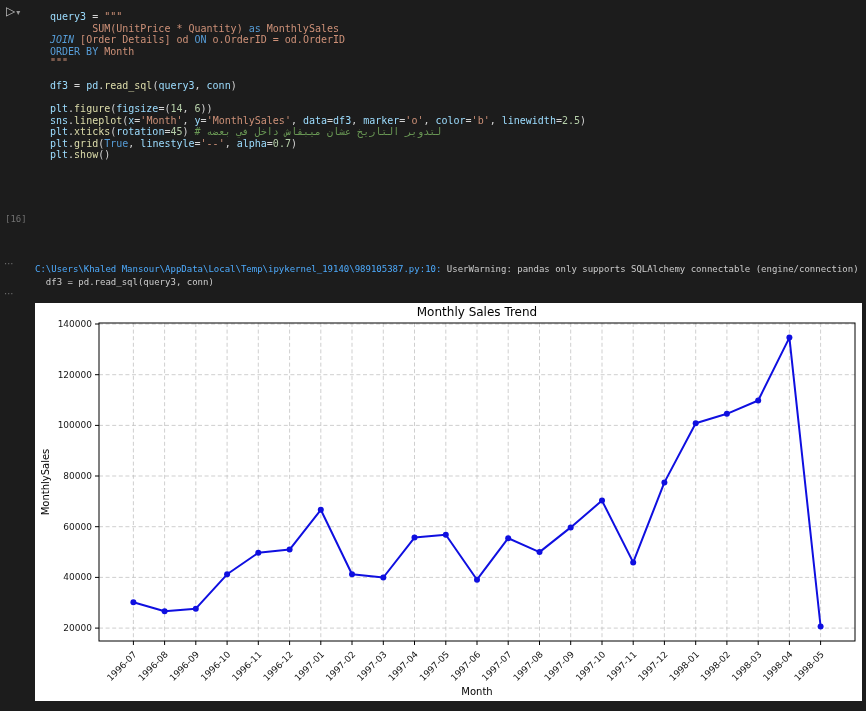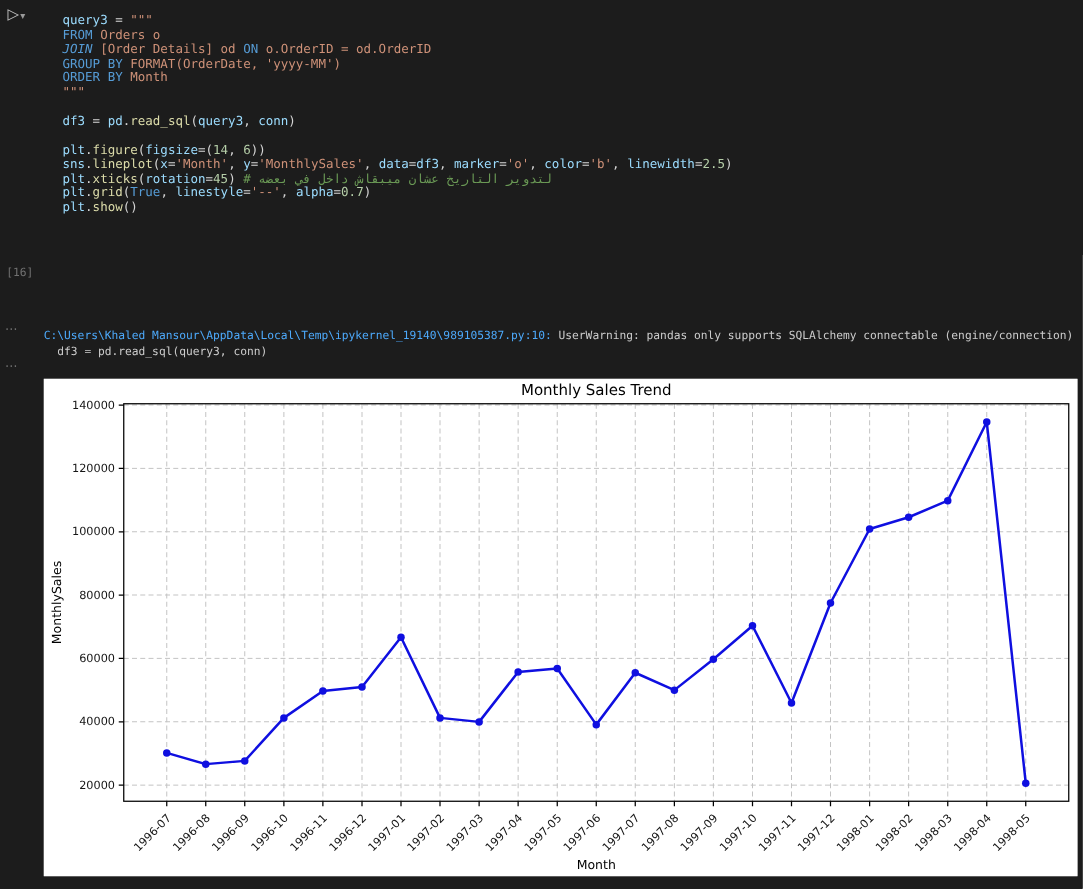--- a/index.html
+++ b/index.html
@@ -38,23 +38,22 @@
 <div class="page">
 
   <div class="cell">
     <div class="run-btn">
       <span class="play">▷</span>
       <span class="chev">▾</span>
     </div>
     <div class="code">
       <div>
           <div class="code-line"><span style="color: rgb(156, 220, 254);">query3</span><span style="color: rgb(212, 212, 212);"> = </span><span style="color: rgb(206, 145, 120);">"""</span></div>
-          <div class="code-line"><span style="color: rgb(86, 156, 214);">FROM</span><span style="color: rgb(206, 145, 120);"> Orders o</span></div>
+          <div class="code-line"><span style="color: rgb(206, 145, 120);">       SUM(UnitPrice * Quantity)</span><span style="color: rgb(86, 156, 214);"> as </span><span style="color: rgb(206, 145, 120);">MonthlySales</span></div>
           <div class="code-line"><span style="color: rgb(86, 156, 214); font-style: italic;">JOIN</span><span style="color: rgb(206, 145, 120);"> [Order Details] od </span><span style="color: rgb(86, 156, 214);">ON</span><span style="color: rgb(206, 145, 120);"> o.OrderID = od.OrderID</span></div>
-          <div class="code-line"><span style="color: rgb(86, 156, 214);">GROUP BY</span><span style="color: rgb(206, 145, 120);"> FORMAT(OrderDate, 'yyyy-MM')</span></div>
           <div class="code-line"><span style="color: rgb(86, 156, 214);">ORDER BY</span><span style="color: rgb(206, 145, 120);"> Month</span></div>
           <div class="code-line"><span style="color: rgb(206, 145, 120);">"""</span></div>
           <div class="code-line">&nbsp;</div>
           <div class="code-line"><span style="color: rgb(156, 220, 254);">df3</span><span style="color: rgb(212, 212, 212);"> = </span><span style="color: rgb(156, 220, 254);">pd</span><span style="color: rgb(212, 212, 212);">.</span><span style="color: rgb(220, 220, 170);">read_sql</span><span style="color: rgb(212, 212, 212);">(</span><span style="color: rgb(156, 220, 254);">query3</span><span style="color: rgb(212, 212, 212);">, </span><span style="color: rgb(156, 220, 254);">conn</span><span style="color: rgb(212, 212, 212);">)</span></div>
           <div class="code-line">&nbsp;</div>
           <div class="code-line"><span style="color: rgb(156, 220, 254);">plt</span><span style="color: rgb(212, 212, 212);">.</span><span style="color: rgb(220, 220, 170);">figure</span><span style="color: rgb(212, 212, 212);">(</span><span style="color: rgb(156, 220, 254);">figsize</span><span style="color: rgb(212, 212, 212);">=(</span><span style="color: rgb(181, 206, 168);">14</span><span style="color: rgb(212, 212, 212);">, </span><span style="color: rgb(181, 206, 168);">6</span><span style="color: rgb(212, 212, 212);">))</span></div>
           <div class="code-line"><span style="color: rgb(156, 220, 254);">sns</span><span style="color: rgb(212, 212, 212);">.</span><span style="color: rgb(220, 220, 170);">lineplot</span><span style="color: rgb(212, 212, 212);">(</span><span style="color: rgb(156, 220, 254);">x</span><span style="color: rgb(212, 212, 212);">=</span><span style="color: rgb(206, 145, 120);">'Month'</span><span style="color: rgb(212, 212, 212);">, </span><span style="color: rgb(156, 220, 254);">y</span><span style="color: rgb(212, 212, 212);">=</span><span style="color: rgb(206, 145, 120);">'MonthlySales'</span><span style="color: rgb(212, 212, 212);">, </span><span style="color: rgb(156, 220, 254);">data</span><span style="color: rgb(212, 212, 212);">=</span><span style="color: rgb(156, 220, 254);">df3</span><span style="color: rgb(212, 212, 212);">, </span><span style="color: rgb(156, 220, 254);">marker</span><span style="color: rgb(212, 212, 212);">=</span><span style="color: rgb(206, 145, 120);">'o'</span><span style="color: rgb(212, 212, 212);">, </span><span style="color: rgb(156, 220, 254);">color</span><span style="color: rgb(212, 212, 212);">=</span><span style="color: rgb(206, 145, 120);">'b'</span><span style="color: rgb(212, 212, 212);">, </span><span style="color: rgb(156, 220, 254);">linewidth</span><span style="color: rgb(212, 212, 212);">=</span><span style="color: rgb(181, 206, 168);">2.5</span><span style="color: rgb(212, 212, 212);">)</span></div>
           <div class="code-line"><span style="color: rgb(156, 220, 254);">plt</span><span style="color: rgb(212, 212, 212);">.</span><span style="color: rgb(220, 220, 170);">xticks</span><span style="color: rgb(212, 212, 212);">(</span><span style="color: rgb(156, 220, 254);">rotation</span><span style="color: rgb(212, 212, 212);">=</span><span style="color: rgb(181, 206, 168);">45</span><span style="color: rgb(212, 212, 212);">) </span><span style="color: rgb(106, 153, 85);"># لتدوير التاريخ عشان ميبقاش داخل في بعضه</span></div>
           <div class="code-line"><span style="color: rgb(156, 220, 254);">plt</span><span style="color: rgb(212, 212, 212);">.</span><span style="color: rgb(220, 220, 170);">grid</span><span style="color: rgb(212, 212, 212);">(</span><span style="color: rgb(86, 156, 214);">True</span><span style="color: rgb(212, 212, 212);">, </span><span style="color: rgb(156, 220, 254);">linestyle</span><span style="color: rgb(212, 212, 212);">=</span><span style="color: rgb(206, 145, 120);">'--'</span><span style="color: rgb(212, 212, 212);">, </span><span style="color: rgb(156, 220, 254);">alpha</span><span style="color: rgb(212, 212, 212);">=</span><span style="color: rgb(181, 206, 168);">0.7</span><span style="color: rgb(212, 212, 212);">)</span></div>
           <div class="code-line"><span style="color: rgb(156, 220, 254);">plt</span><span style="color: rgb(212, 212, 212);">.</span><span style="color: rgb(220, 220, 170); text-align: center;">show</span><span style="color: rgb(212, 212, 212);">()</span></div>

